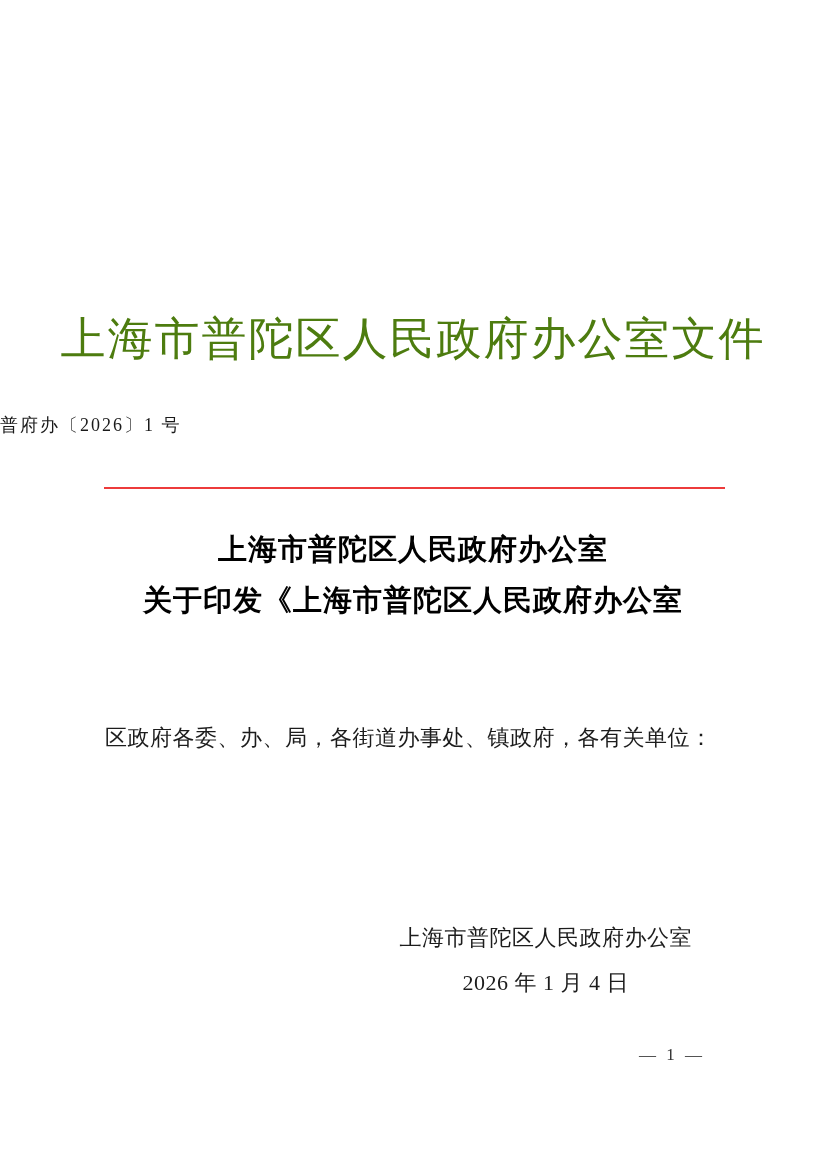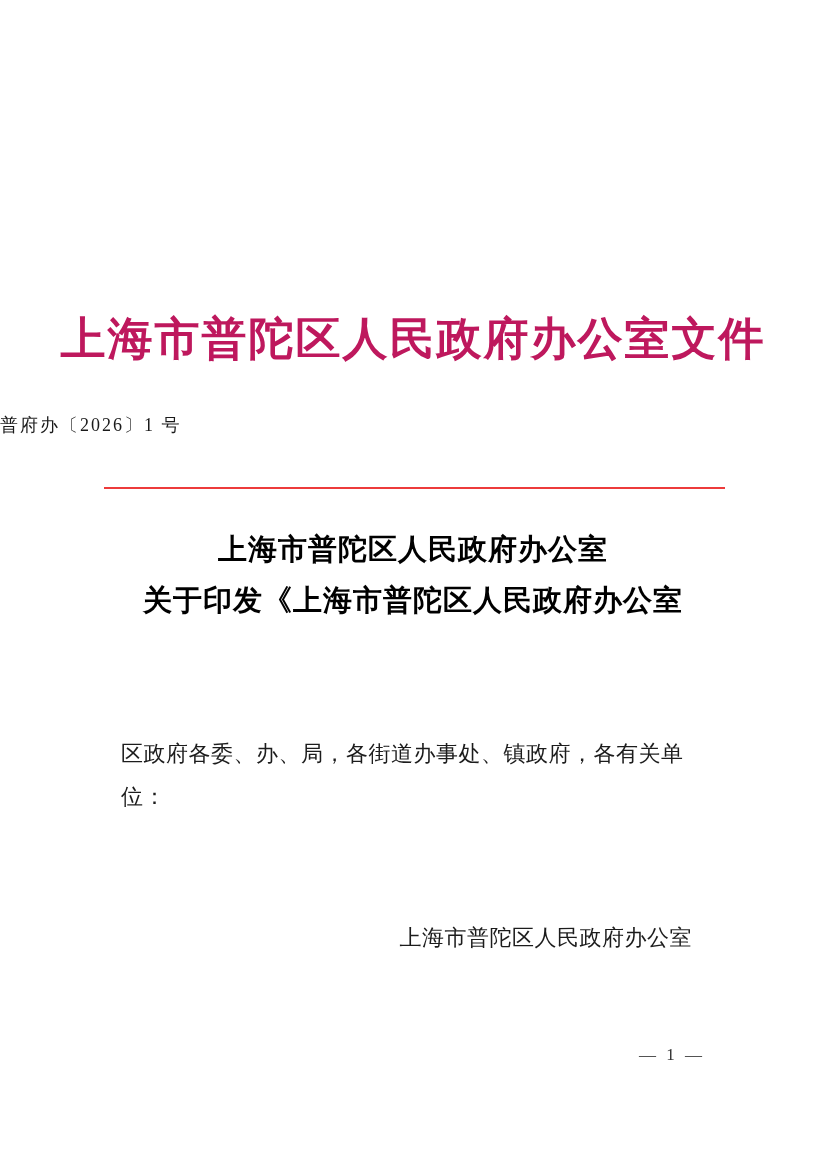--- a/index.html
+++ b/index.html
@@ -18,23 +18,23 @@
     color: #111;
   }
   
   .letterhead {
     position: absolute;
     top: 309px;
     left: 0;
     width: 100%;
     text-align: center;
     font-size: 45px;
-    font-weight: bold;
+    font-weight: normal;
     letter-spacing: 2px;
-    color: #be185d;
+    color: #4d7c0f;
     white-space: nowrap;
   }
   
   .doc-number {
     position: absolute;
     top: 413px;
     left: 0;
     width: 100%;
     font-size: 18px;
     letter-spacing: 2px;
@@ -67,21 +67,21 @@
     position: absolute;
     top: 716px;
     left: 105px;
     width: 620px;
     font-size: 22px;
     line-height: 43px;
     color: #1c1c1c;
     letter-spacing: 0.5px;
   }
   .body-block p {
-    margin: 16px;
+    margin: 0;
   }
   .body-block .para {
     text-indent: 2em;
     text-align: justify;
   }
   
   .signature {
     position: absolute;
     top: 915px;
     right: 134px;
@@ -117,17 +117,18 @@
     <div>上海市普陀区人民政府办公室</div>
     <div>关于印发《上海市普陀区人民政府办公室</div>
   </div>
 
   <div class="body-block">
     <p class="salutation">区政府各委、办、局，各街道办事处、镇政府，各有关单位：</p>
   </div>
 
   <div class="signature">
     <div>上海市普陀区人民政府办公室</div>
+    <div>2026 年 1 月 4 日</div>
   </div>
 
   <div class="page-number">— 1 —</div>
 
 </div>
 
 </body></html>

